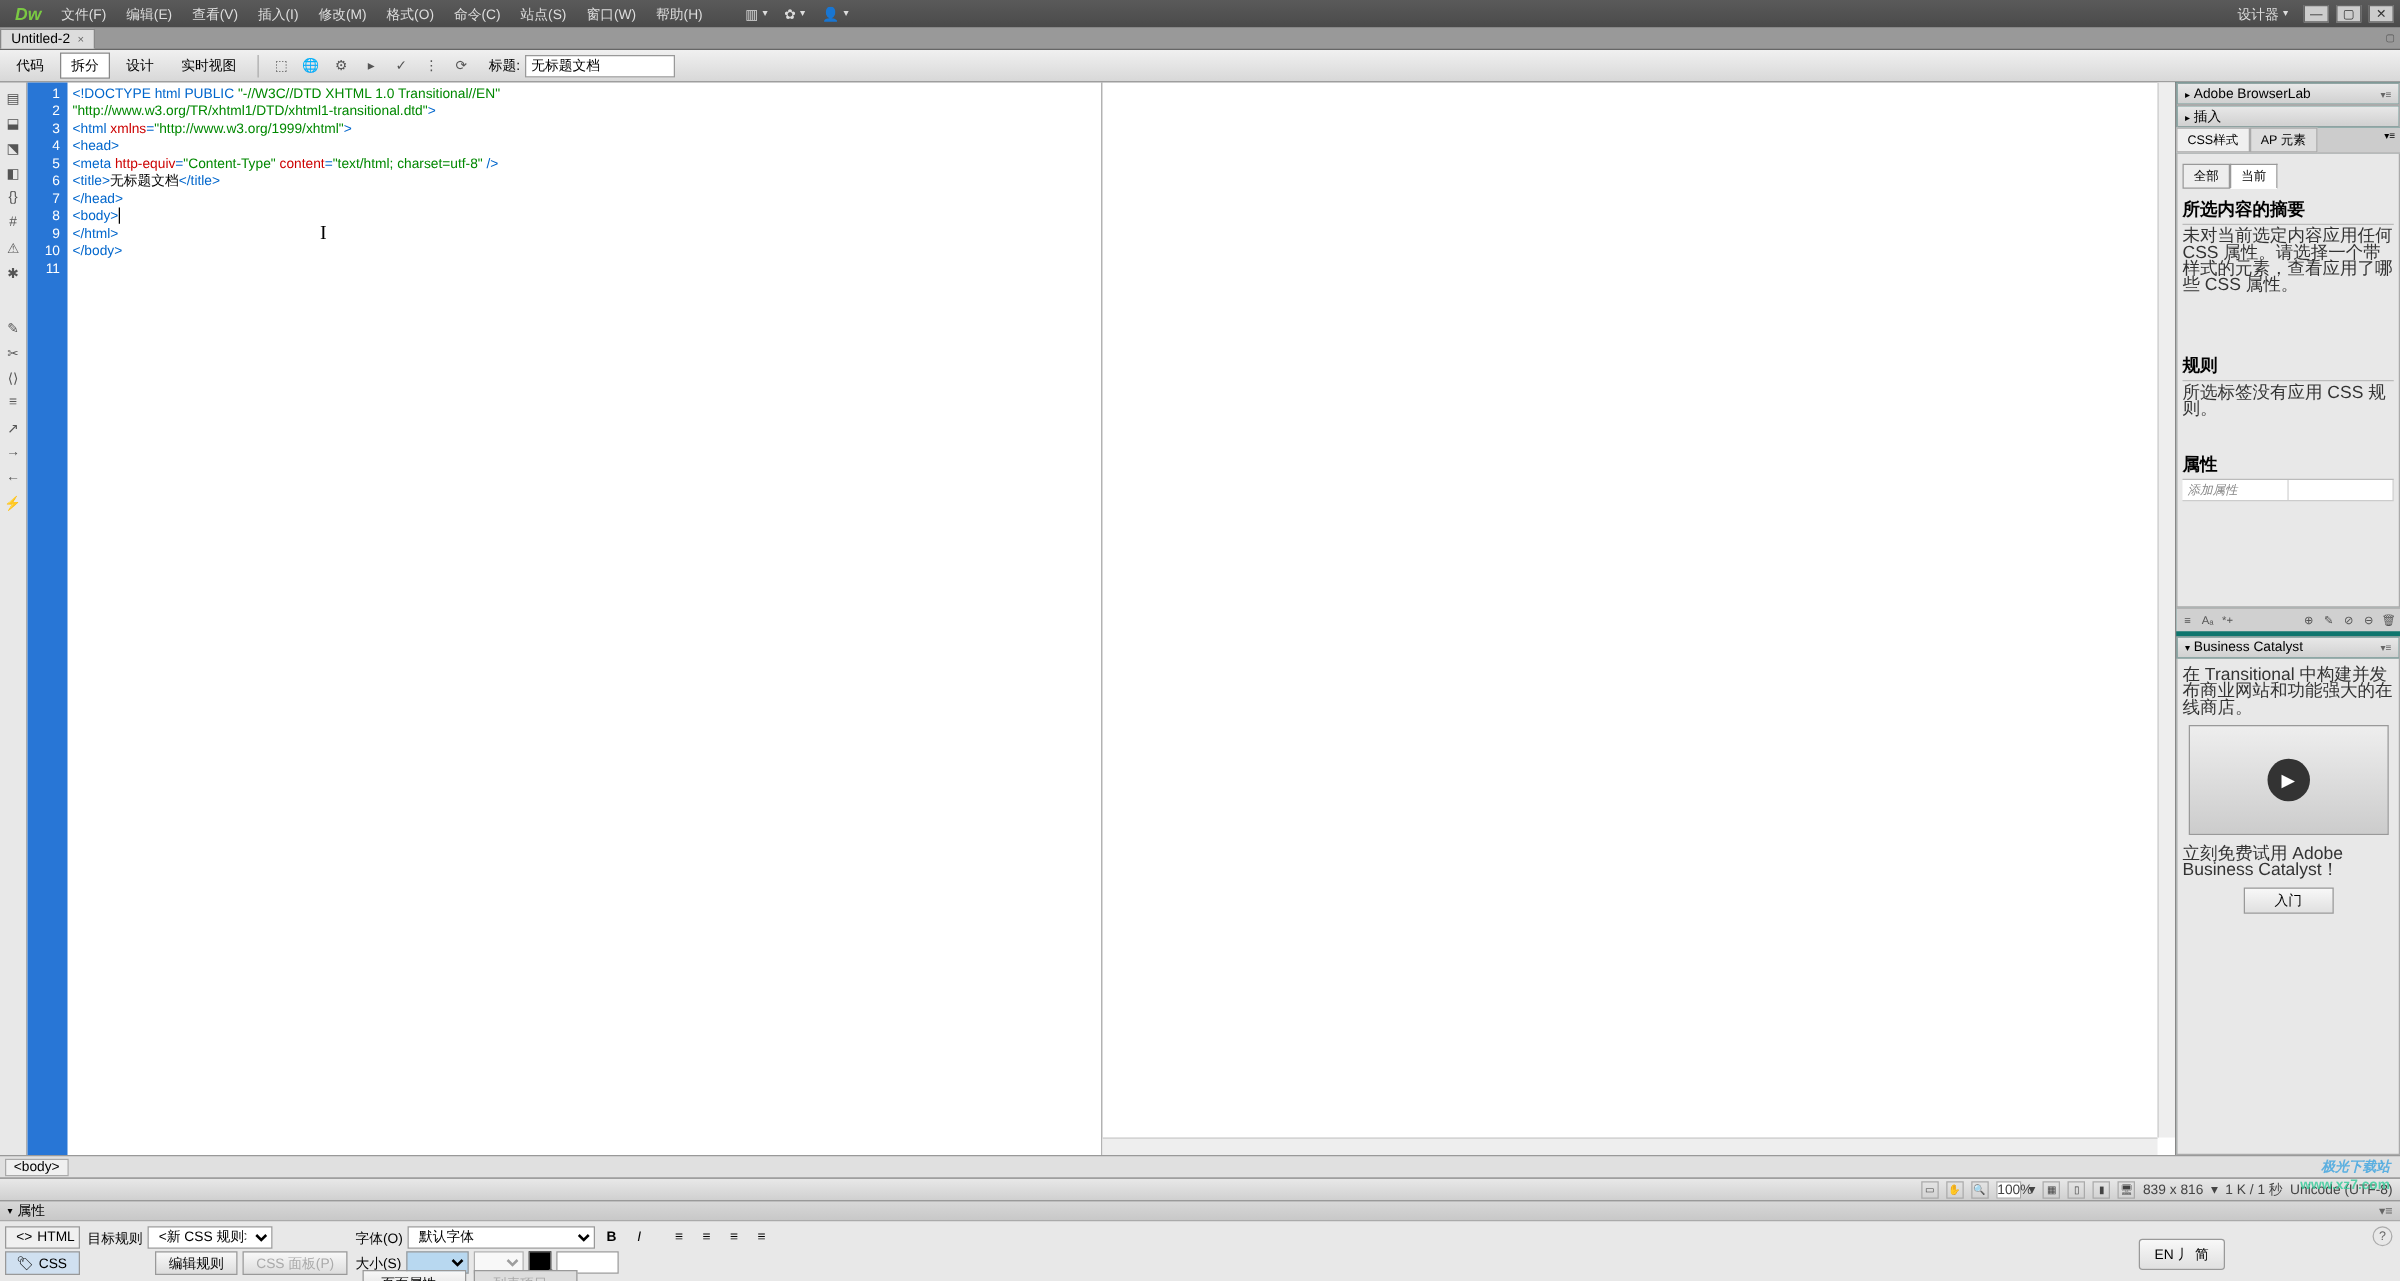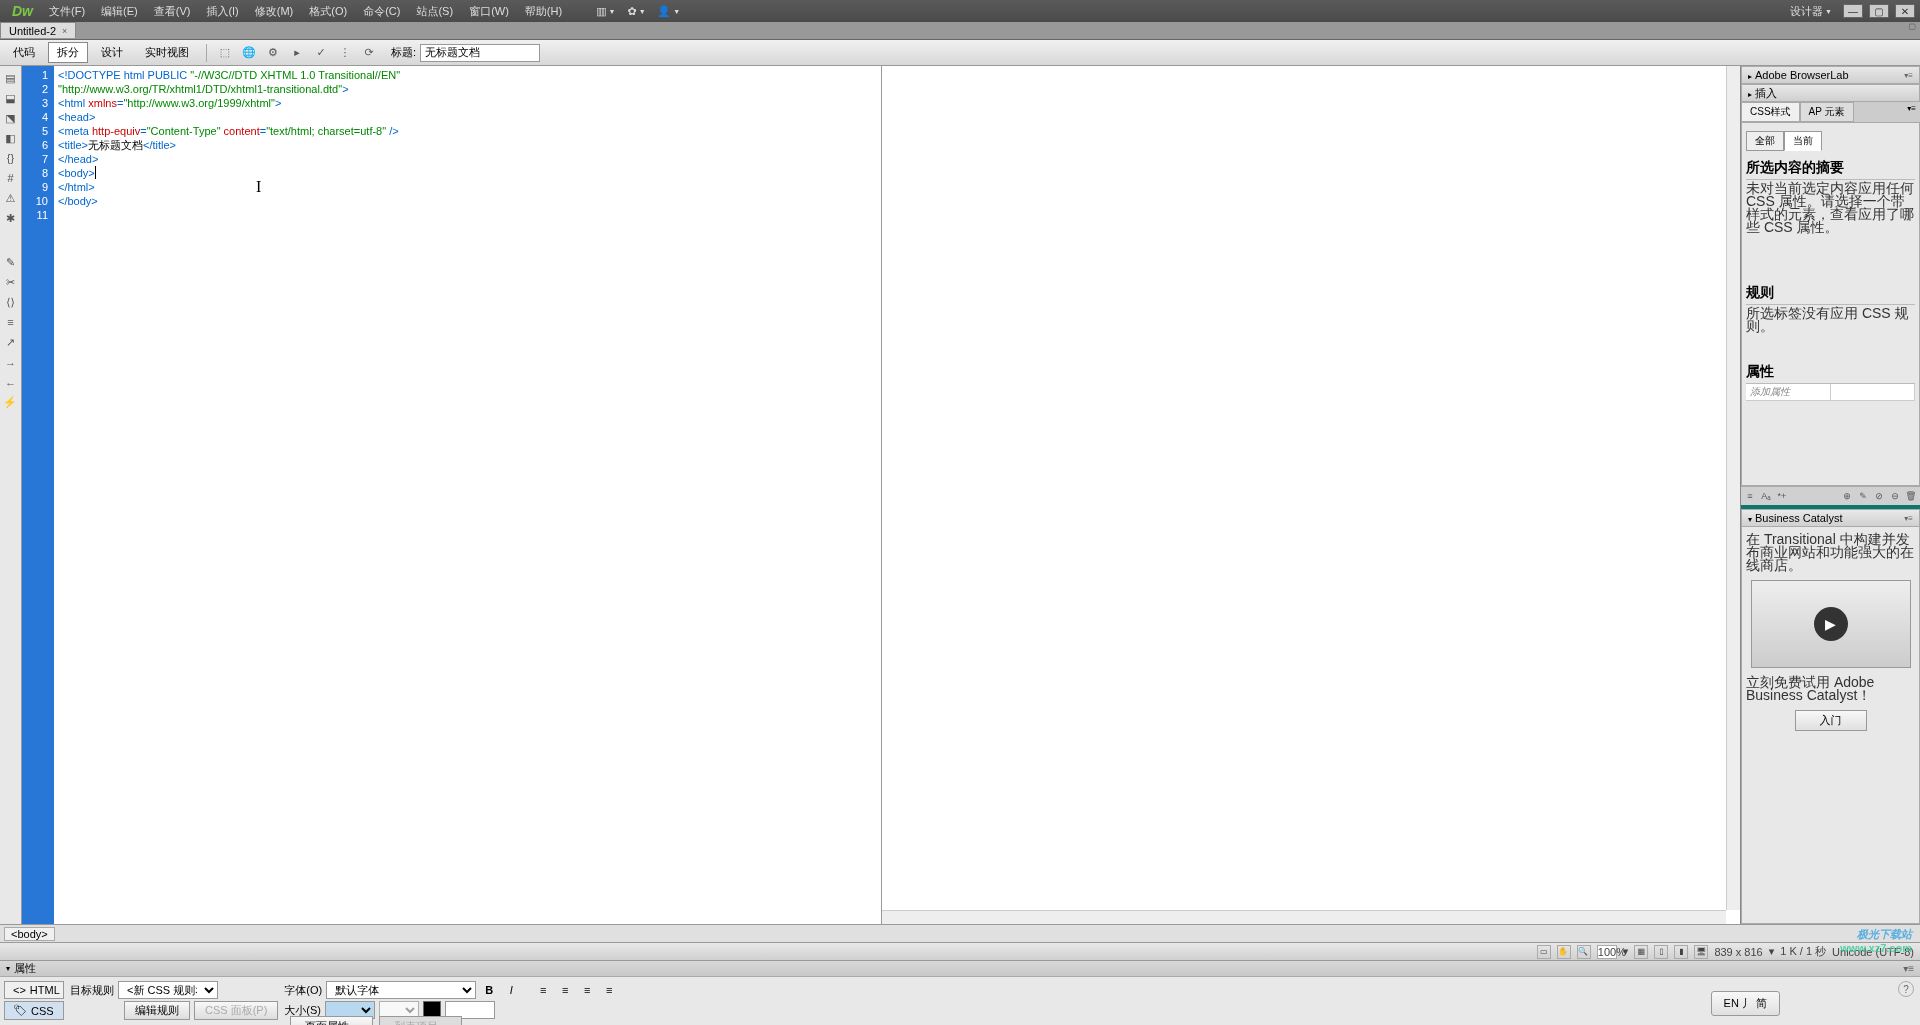--- a/index.html
+++ b/index.html
@@ -8,21 +8,21 @@
 
 .menubar { background: linear-gradient(#5a5a5a, #4a4a4a); height: 22px; display: flex; align-items: center; padding: 0 4px; color: #ddd; }
 .menubar .logo { font-weight: bold; font-size: 14px; padding: 0 8px; color: #7ac943; font-style: italic; }
 .menubar .menu-item { padding: 0 8px; cursor: pointer; }
 .menubar .menu-right { margin-left: auto; display: flex; align-items: center; gap: 4px; }
 .menubar .dropdown-btn { padding: 0 6px; display: flex; align-items: center; gap: 2px; }
 .menubar .triangle { font-size: 7px; }
 .menubar .win-btn { width: 20px; height: 14px; background: #ccc; border: 1px solid #666; display: flex; align-items: center; justify-content: center; margin: 0 1px; color: #333; font-size: 10px; }
 
 
-.tabbar { background: #999; height: 18px; display: flex; align-items: flex-start; border-bottom: 1px solid #666; }
+.tabbar { background: #999; height: 18px; display: flex; align-items: center; border-bottom: 1px solid #666; }
 .tab { background: #ddd; padding: 1px 8px; border: 1px solid #888; border-bottom: none; font-size: 11px; display: flex; align-items: center; gap: 6px; height: 16px; }
 .tab .close { font-size: 9px; color: #666; cursor: pointer; }
 .tabbar-right { margin-left: auto; padding-right: 4px; display: flex; gap: 2px; }
 .tabbar-right span { font-size: 8px; color: #555; }
 
 
 .toolbar { background: linear-gradient(#f0f0f0, #d8d8d8); height: 26px; display: flex; align-items: center; padding: 0 4px; gap: 4px; border-bottom: 1px solid #999; }
 .toolbar .view-btn { padding: 2px 8px; border: 1px solid transparent; cursor: pointer; font-size: 11px; }
 .toolbar .view-btn.active { background: #fff; border: 1px solid #888; }
 .toolbar .sep { width: 1px; height: 18px; background: #aaa; margin: 0 4px; }

